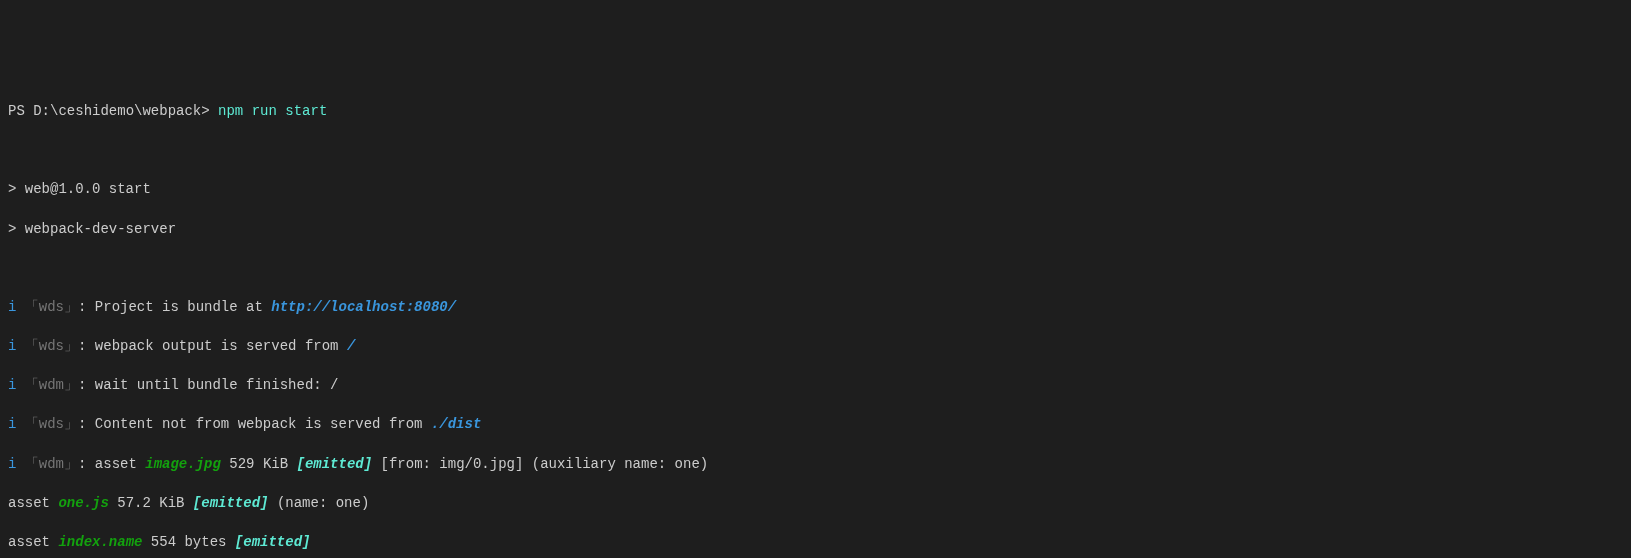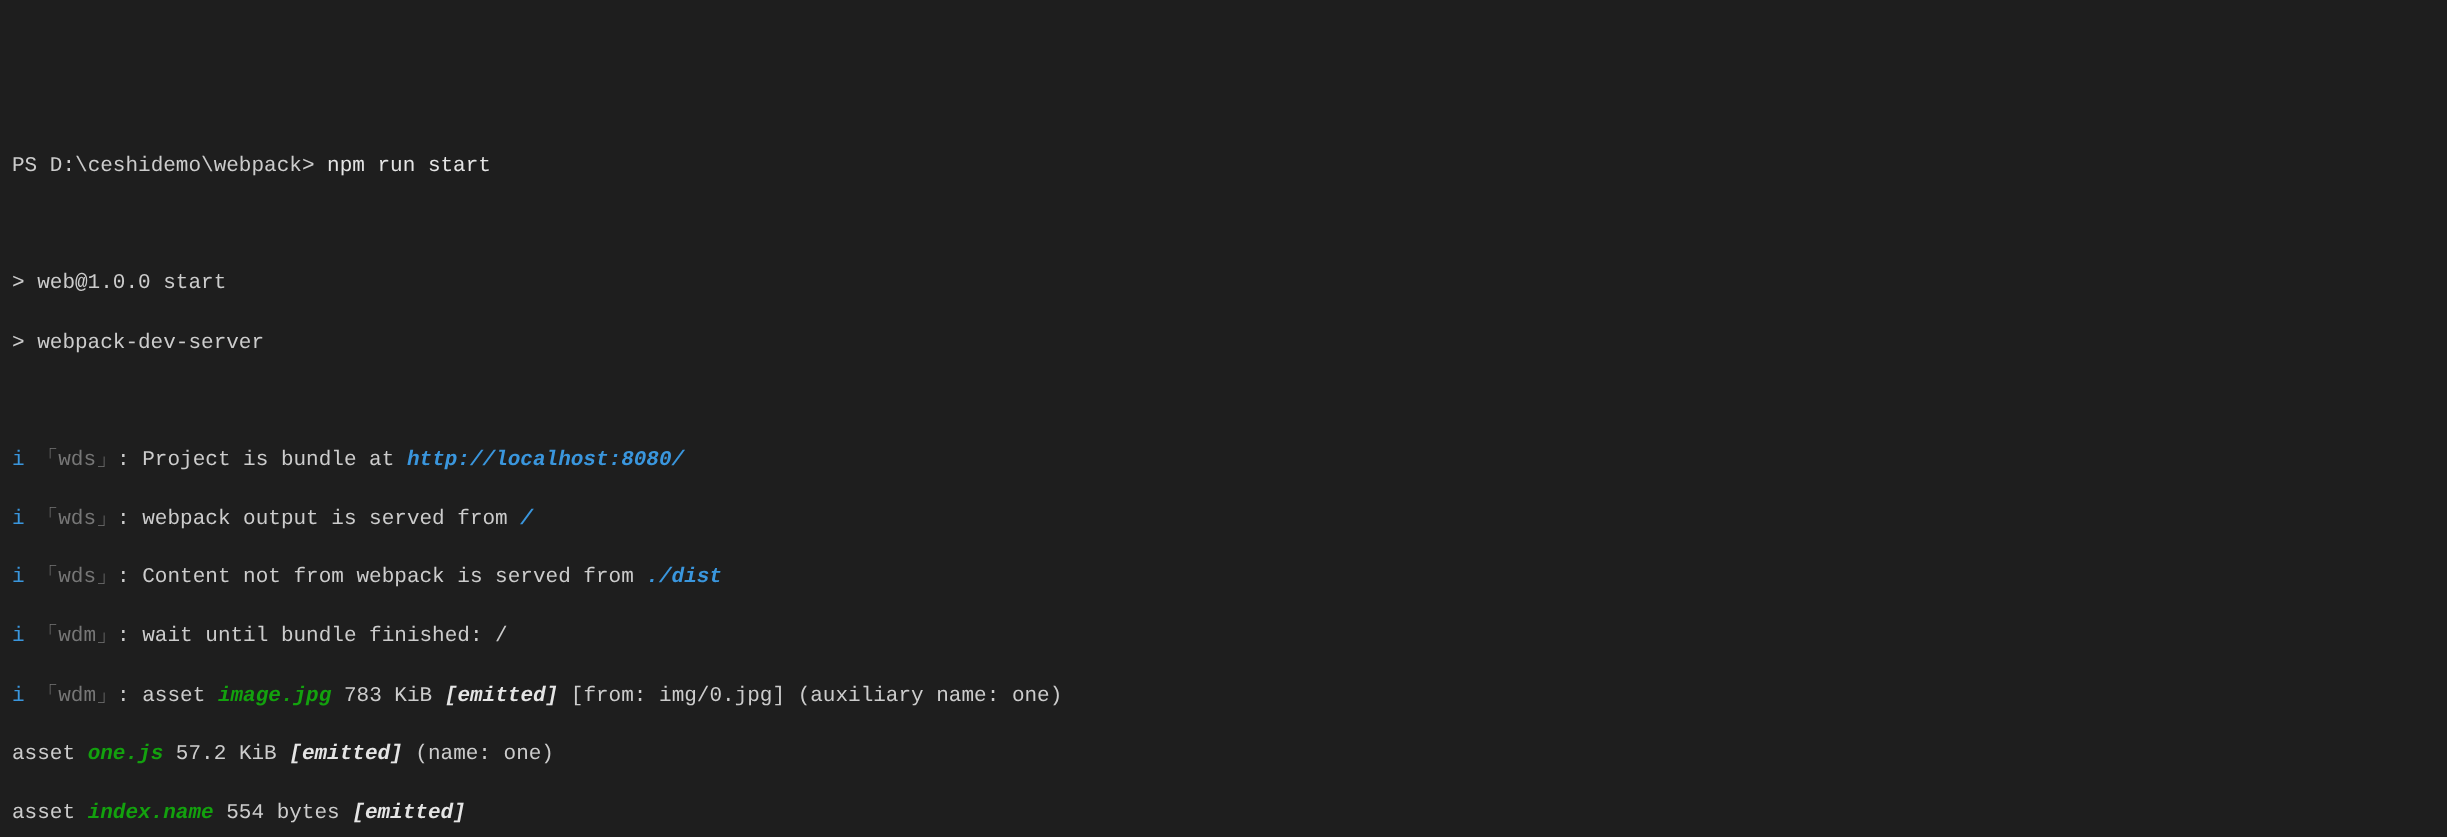--- a/index.html
+++ b/index.html
@@ -14,42 +14,42 @@
       font-size: 14px;
       line-height: 1.4;
       padding: 4px 8px;
       white-space: pre-wrap;
       word-wrap: break-word;
     }
     .line {
       display: block;
     }
     .white { color: #cccccc; margin-top: 16px; }
-    .yellow { color: #e5e5e5; }
+    .yellow { color: #5eead4; }
     .green { color: #13a10e; margin-top: 20px; }
     .cyan { color: #3a96dd; }
     .gray { color: #767676; }
     .bold { font-weight: bold; font-style: italic; }
   </style>
 </head>
 <body>
 
 
 
 <div>
 <span class="line"><span>PS </span><span class="white">D:\ceshidemo\webpack</span><span>&gt; </span><span class="yellow">npm run start</span></span>
 <span class="line"> </span>
 <span class="line">&gt; web@1.0.0 start</span>
 <span class="line">&gt; webpack-dev-server</span>
 <span class="line"> </span>
 <span class="line"><span class="cyan">i</span><span class="gray"> 「</span><span class="gray">wds</span><span class="gray">」</span><span>: </span><span>Project is bundle at </span><span class="cyan bold">http://localhost:8080/</span></span>
 <span class="line"><span class="cyan">i</span><span class="gray"> 「</span><span class="gray">wds</span><span class="gray">」</span><span>: </span><span>webpack output is served from </span><span class="cyan bold">/</span></span>
+<span class="line"><span class="cyan">i</span><span class="gray"> 「</span><span class="gray">wdm</span><span class="gray">」</span><span>: </span><span>wait until bundle finished: /</span></span>
 <span class="line"><span class="cyan">i</span><span class="gray"> 「</span><span class="gray">wds</span><span class="gray">」</span><span>: </span><span>Content not from webpack is served from </span><span class="cyan bold">./dist</span></span>
-<span class="line"><span class="cyan">i</span><span class="gray"> 「</span><span class="gray">wdm</span><span class="gray">」</span><span>: </span><span>wait until bundle finished: /</span></span>
-<span class="line"><span class="cyan">i</span><span class="gray"> 「</span><span class="gray">wdm</span><span class="gray">」</span><span>: </span><span>asset </span><span class="green bold">image.jpg</span><span> 783 KiB </span><span class="yellow bold">[emitted]</span><span> [from: img/0.jpg] (auxiliary name: one)</span></span>
+<span class="line"><span class="cyan">i</span><span class="gray"> 「</span><span class="gray">wdm</span><span class="gray">」</span><span>: </span><span>asset </span><span class="green bold">image.jpg</span><span> 529 KiB </span><span class="yellow bold">[emitted]</span><span> [from: img/0.jpg] (auxiliary name: one)</span></span>
 <span class="line"><span>asset </span><span class="green bold">one.js</span><span> 57.2 KiB </span><span class="yellow bold">[emitted]</span><span> (name: one)</span></span>
 <span class="line"><span>asset </span><span class="green bold">index.name</span><span> 554 bytes </span><span class="yellow bold">[emitted]</span></span>
 
 
 
 
 
 
 
 

